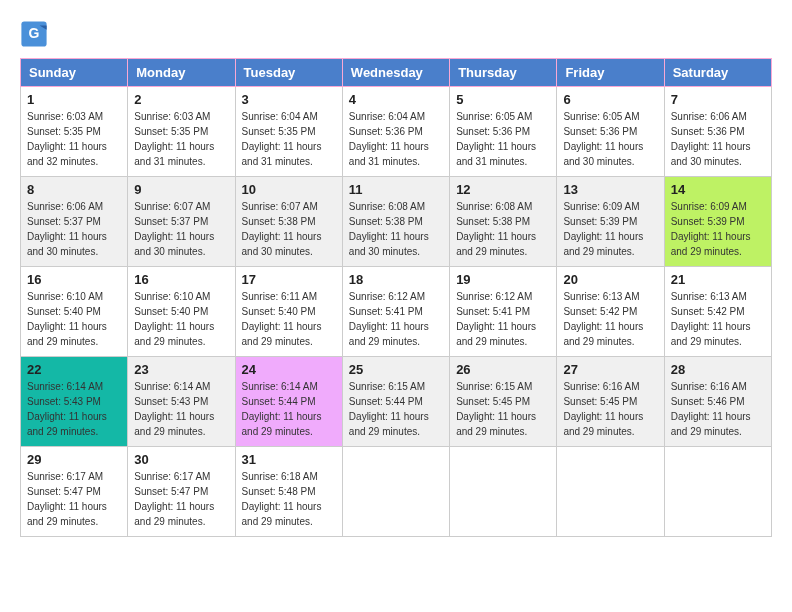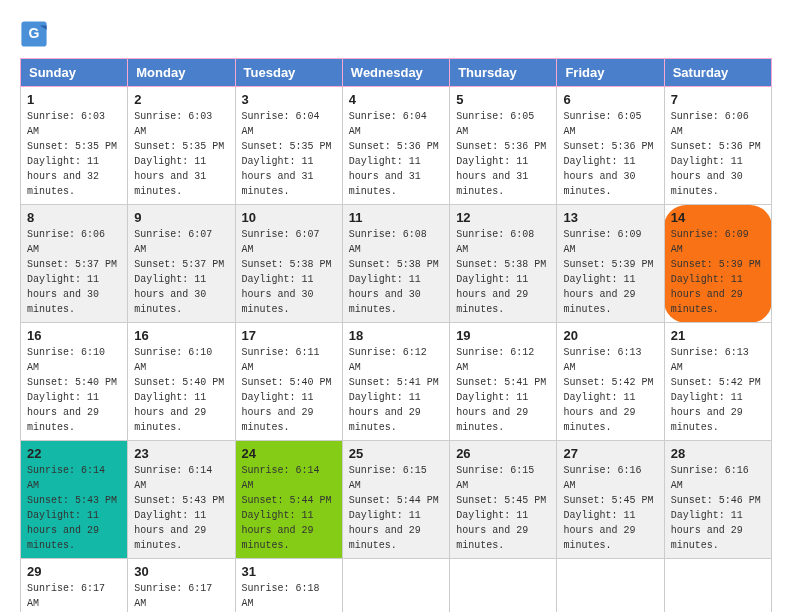--- a/index.html
+++ b/index.html
@@ -76,21 +76,20 @@
       font-size: 13px;
       font-weight: bold;
       color: #222;
       display: block;
       margin-bottom: 2px;
     }
     .day-info {
       font-size: 10px;
       color: #333;
       line-height: 1.5;
-      font-family: Liberation Mono, monospace;
     }
     .empty-cell {
       background: #fff !important;
     }
   </style>
 </head>
 <body>
 
 <div class="header">
   <div class="logo">
@@ -197,21 +196,21 @@
           <div class="day-info">
             Sunrise: 6:08 AM<br>Sunset: 5:38 PM<br>Daylight: 11 hours and 29 minutes.
           </div>
         </td>
         <td style="background: rgb(240, 240, 240);">
           <span class="day-num">13</span>
           <div class="day-info">
             Sunrise: 6:09 AM<br>Sunset: 5:39 PM<br>Daylight: 11 hours and 29 minutes.
           </div>
         </td>
-        <td style="background: #f97316; border-radius: 22px;">
+        <td style="background: #bef264;">
           <span class="day-num">14</span>
           <div class="day-info">
             Sunrise: 6:09 AM<br>Sunset: 5:39 PM<br>Daylight: 11 hours and 29 minutes.
           </div>
         </td>
       </tr>
       <tr>
         <td>
           <span class="day-num">16</span>
           <div class="day-info">
@@ -261,21 +260,21 @@
           <div class="day-info">
             Sunrise: 6:14 AM<br>Sunset: 5:43 PM<br>Daylight: 11 hours and 29 minutes.
           </div>
         </td>
         <td style="background: rgb(240, 240, 240);">
           <span class="day-num">23</span>
           <div class="day-info">
             Sunrise: 6:14 AM<br>Sunset: 5:43 PM<br>Daylight: 11 hours and 29 minutes.
           </div>
         </td>
-        <td style="background: #84cc16;">
+        <td style="background: #f0abfc;">
           <span class="day-num">24</span>
           <div class="day-info">
             Sunrise: 6:14 AM<br>Sunset: 5:44 PM<br>Daylight: 11 hours and 29 minutes.
           </div>
         </td>
         <td style="background: rgb(240, 240, 240); margin-left: 28px;">
           <span class="day-num">25</span>
           <div class="day-info">
             Sunrise: 6:15 AM<br>Sunset: 5:44 PM<br>Daylight: 11 hours and 29 minutes.
           </div>

